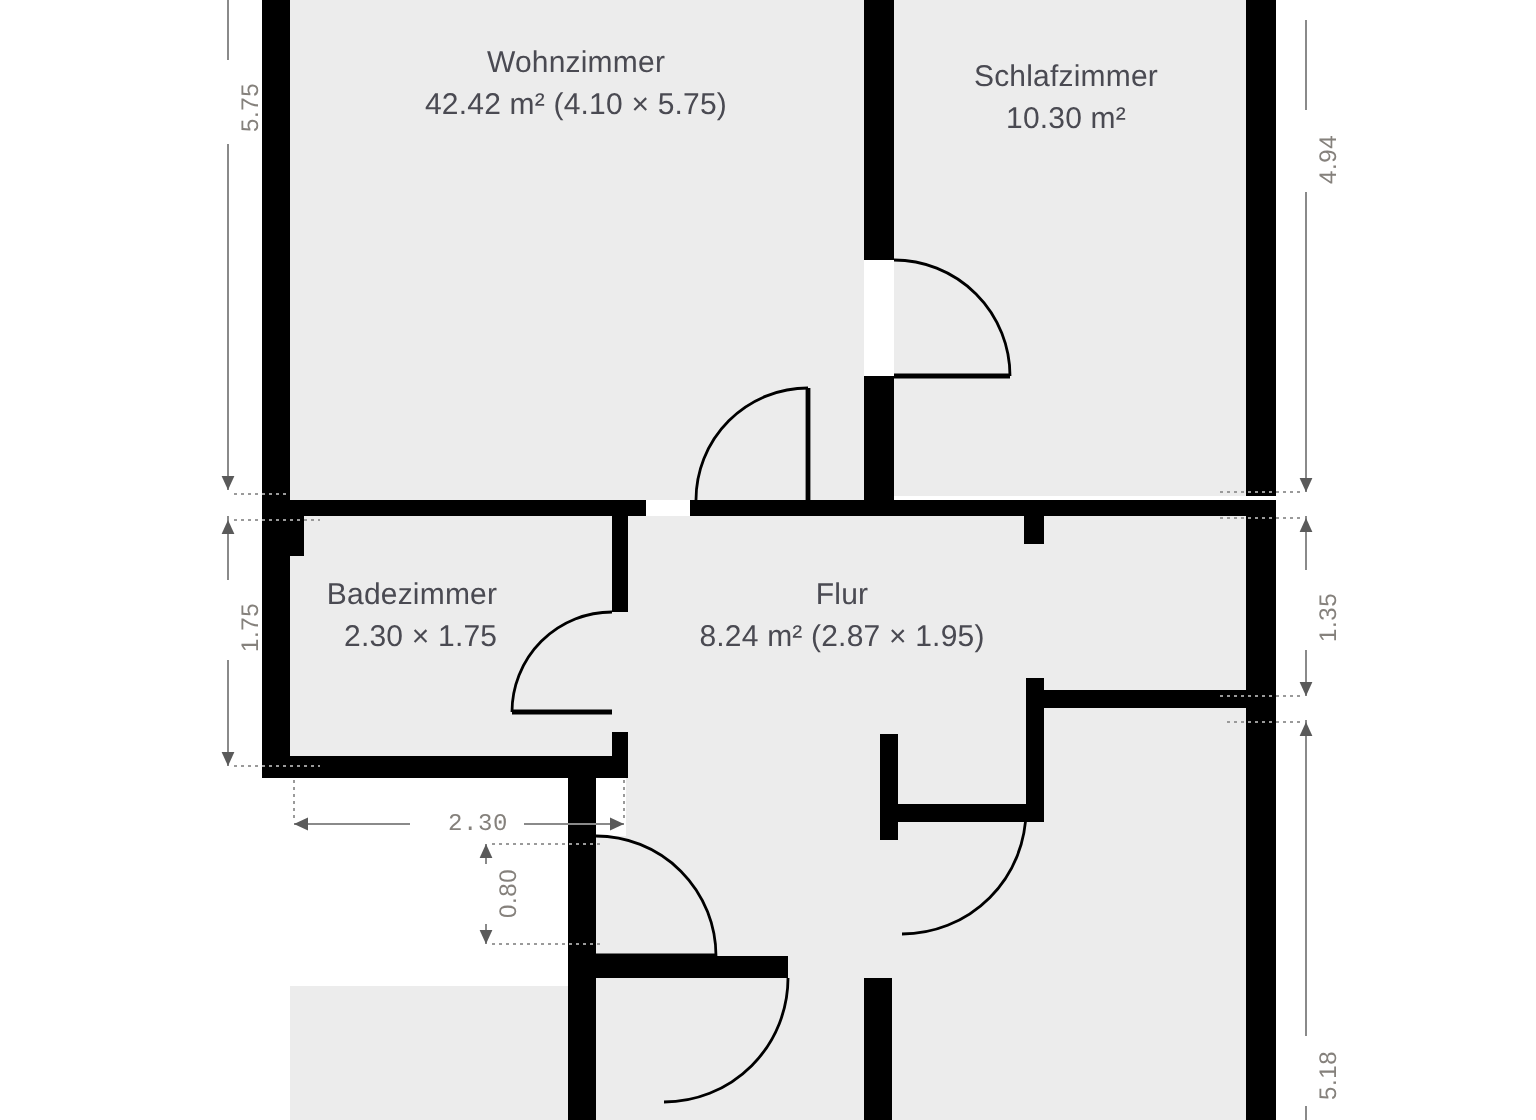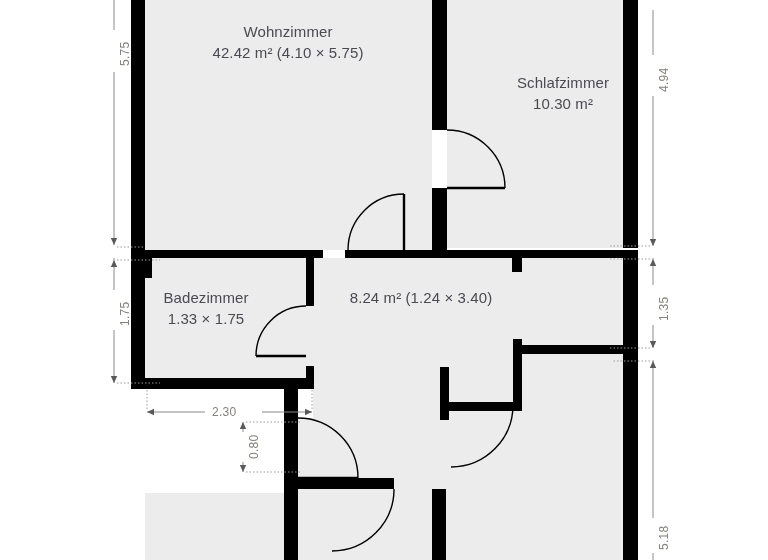--- a/index.html
+++ b/index.html
@@ -189,39 +189,40 @@
       <line x1="650" y1="361" x2="612" y2="361" stroke="#9a9a9a" stroke-dasharray="1.5 2"></line>
       <line x1="653" y1="553" x2="653" y2="560"></line>
     </g>
   </svg>
 
   <div class="room-label" style="left:288px; top:21px; transform:translateX(-50%);">
     <span class="ln">Wohnzimmer</span>
     <span class="ln">42.42 m² (4.10 × 5.75)</span>
   </div>
 
-  <div class="room-label" style="left:563px; top:28px; transform:translateX(-50%);margin-top:44px;">
+  <div class="room-label" style="left:533px; top:28px; transform:translateX(-50%);">
     <span class="ln">Schlafzimmer</span>
     <span class="ln">10.30 m²</span>
   </div>
 
-  <div class="room-label" style="left:206px; top:287px; transform:translateX(-50%);">
+  <div class="room-label" style="left:206px; top:287px; transform:translateX(-50%);text-align:right;">
     <span class="ln">Badezimmer</span>
-    <span class="ln">1.33 × 1.75</span>
+    <span class="ln">2.30 × 1.75</span>
   </div>
 
   <div class="room-label" style="left:421px; top:287px; transform:translateX(-50%);">
-    <span class="ln">8.24 m² (1.24 × 3.40)</span>
+    <span class="ln">Flur</span>
+    <span class="ln">8.24 m² (2.87 × 1.95)</span>
   </div>
 
   <div class="dim-text vert" style="left:118px; top:66px;">5.75</div>
 
   <div class="dim-text vert" style="left:118px; top:326px;">1.75</div>
 
-  <div class="dim-text" style="left:212px; top:405px;">2.30</div>
+  <div class="dim-text" style="left:224px; top:405px;font-family:Liberation Mono, monospace;">2.30</div>
 
   <div class="dim-text vert" style="left:247px; top:459px;">0.80</div>
 
   <div class="dim-text vert" style="left:657px; top:92px;">4.94</div>
 
   <div class="dim-text vert" style="left:657px; top:321px;">1.35</div>
 
   <div class="dim-text vert" style="left:657px; top:550px;">5.18</div>
 
 </div>

